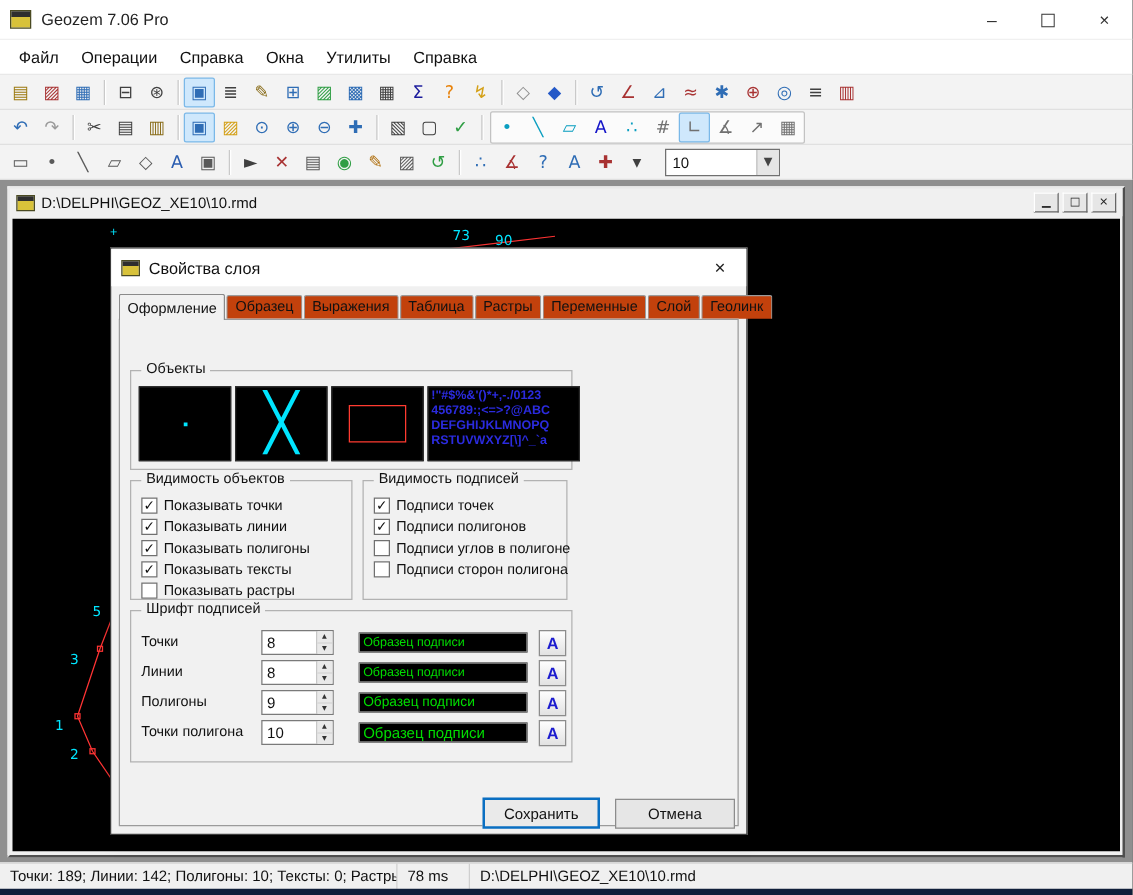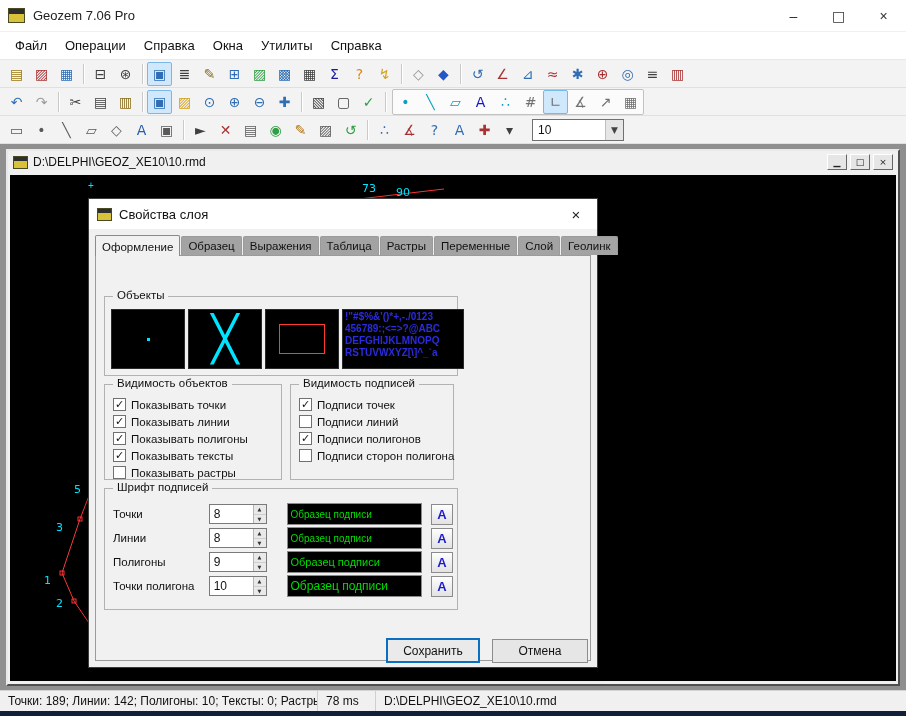--- a/index.html
+++ b/index.html
@@ -58,21 +58,21 @@
   .canvas svg { width:100%; height:100%; display:block; }
 
   
   .dialog { position:absolute; left:88px; top:198px; width:510px; height:470px; background:#f0f0f0;
     border:1px solid #3c3c3c; box-shadow:3px 4px 10px rgba(0,0,0,.5); z-index:10; }
   .dialog-titlebar { height:30px; background:#fff; display:flex; align-items:center; padding-left:8px; gap:7px; }
   .dialog-title { font-size:13px; }
   .dialog-close { margin-left:auto; width:42px; height:30px; display:flex; align-items:center;
     justify-content:center; font-size:15px; color:#222; }
   .tabs { position:absolute; top:32px; left:6px; right:6px; height:24px; display:flex; align-items:flex-end; }
-  .tab { border:1px solid #9b9b9b; border-bottom:none; background:#a3a3a3; font-size:11.5px;
+  .tab { border:1px solid #9b9b9b; border-bottom:none; background:#c2410c; font-size:11.5px;
     padding:3px 6px; margin-right:1px; border-radius:2px 2px 0 0; white-space:nowrap; }
   .tab.active { background:#f1f1f1; position:relative; z-index:3; padding-top:5px; margin-bottom:-1px;
     border-color:#8a8a8a; }
   .tab-panel { position:absolute; left:6px; right:6px; top:56px; bottom:6px;
     border:1px solid #9b9b9b; background:#f1f1f1; }
 
   .cb { display:flex; align-items:center; gap:5px; height:17px; }
   .cb-box { width:13px; height:13px; background:#fff; border:1px solid #707070; flex:0 0 auto;
     display:flex; align-items:center; justify-content:center; font-size:11px; line-height:1; color:#111;
     font-family:"DejaVu Sans", sans-serif; }
@@ -102,21 +102,21 @@
   #grp-font { left:8px; top:232px; width:354px; height:122px; }
   .font-rows { position:absolute; left:8px; top:13px; right:4px; }
   .font-row { height:24px; display:flex; align-items:center; }
   .font-label { width:96px; font-size:11.5px; }
   .spin { display:flex; width:58px; height:20px; border:1px solid #7a7a7a; background:#fff; }
   .spin-value { flex:1; font-size:12px; padding:2px 0 0 4px; }
   .spin-buttons { width:13px; display:flex; flex-direction:column; border-left:1px solid #b5b5b5; }
   .spin-up,.spin-down { flex:1; font-size:5px; display:flex; align-items:center; justify-content:center;
     background:#e9e9e9; color:#333; font-family:"DejaVu Sans", sans-serif; }
   .spin-up { border-bottom:1px solid #cfcfcf; }
-  .sample { width:136px; height:22px; margin-left:20px; background:#000; border:1px solid #8a8a8a;
+  .sample { width:136px; height:16px; margin-left:20px; background:#000; border:1px solid #8a8a8a;
     color:#00dd00; display:flex; align-items:center; padding-left:3px; overflow:hidden; white-space:nowrap; }
   .font-btn { width:22px; height:21px; margin-left:9px; border:1px solid #8c8c8c;
     background:linear-gradient(#fefefe,#e2e2e2); color:#1d1dcf; font-weight:bold; font-size:13px;
     display:flex; align-items:center; justify-content:center; }
 
   .btn { position:absolute; font-size:12px; display:flex; align-items:center; justify-content:center;
     background:#e6e6e6; border:1px solid #8c8c8c; }
   #btn-save { left:290px; top:382px; width:94px; height:25px; border:2px solid #0a6fc2; background:#eaeaea; }
   #btn-cancel { left:396px; top:383px; width:96px; height:24px; }
 
@@ -376,26 +376,26 @@
     </div>
 
     <div class="group" id="grp-vis-labels">
       <div class="group-title">Видимость подписей</div>
       <div class="cb-list">
           <div class="cb">
             <div class="cb-box">✓</div>
             <div class="cb-label">Подписи точек</div>
           </div>
           <div class="cb">
+            <div class="cb-box">✓</div>
+            <div class="cb-label">Подписи полигонов</div>
+          </div>
+          <div class="cb">
             <div class="cb-box"></div>
-            <div class="cb-label">Подписи линий</div>
-          </div>
-          <div class="cb">
-            <div class="cb-box">✓</div>
-            <div class="cb-label">Подписи полигонов</div>
+            <div class="cb-label">Подписи углов в полигоне</div>
           </div>
           <div class="cb">
             <div class="cb-box"></div>
             <div class="cb-label">Подписи сторон полигона</div>
           </div>
         </div>
     </div>
 
     <div class="group" id="grp-font">
       <div class="group-title">Шрифт подписей</div>

